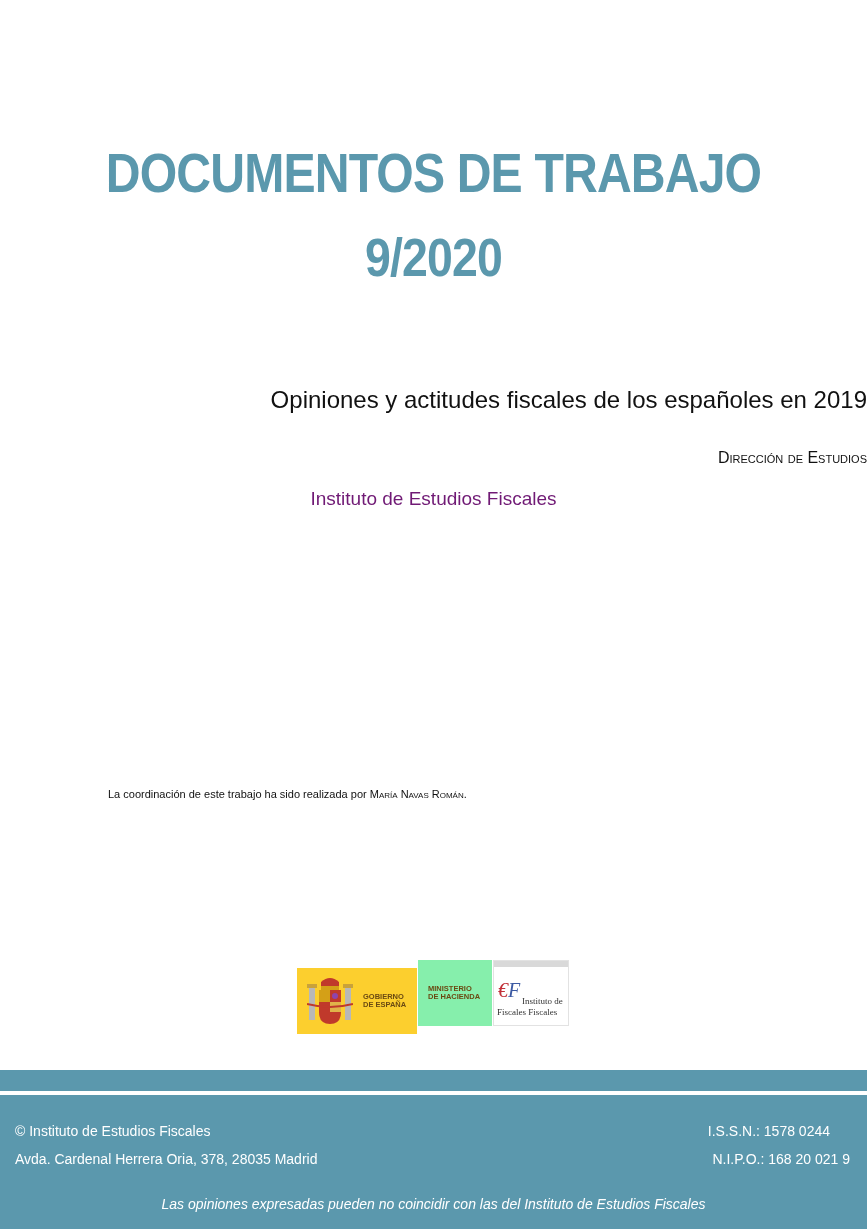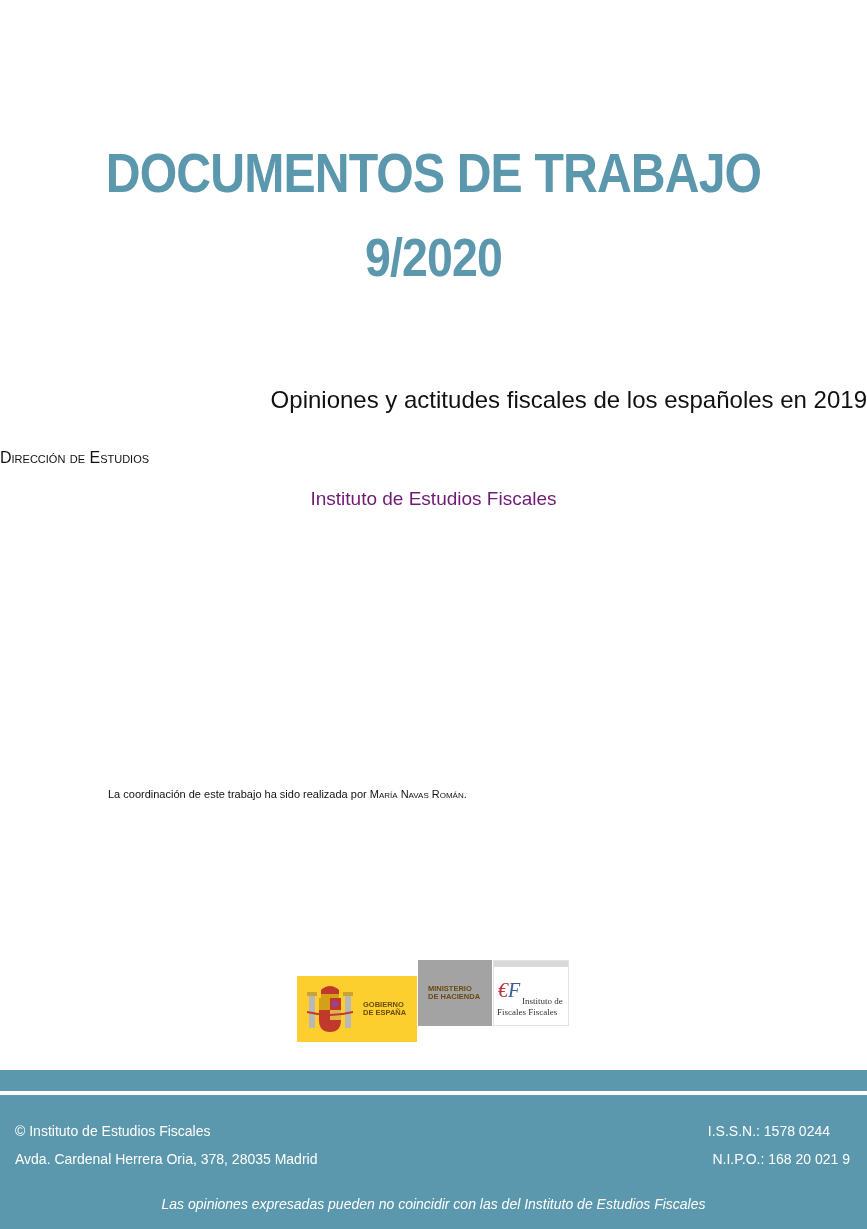--- a/index.html
+++ b/index.html
@@ -13,36 +13,36 @@
     letter-spacing: -1px;
   }
   .title.main { top: 140px; font-size: 56px; transform: scaleX(0.86); transform-origin: center; }
   .title.num  { top: 226px; font-size: 54px; transform: scaleX(0.86); transform-origin: center; }
 
   .subtitle {
     position: absolute; top: 386px; left: 0; width: 867px; text-align: right;
     font-size: 24px; color: #111;
   }
   .dept {
-    position: absolute; top: 449px; left: 0; width: 867px; text-align: left;
+    position: absolute; top: 449px; left: 0; width: 867px; text-align: right;
     font-size: 16px; font-variant: small-caps; color: #111;
   }
   .inst {
     position: absolute; top: 488px; left: 0; width: 867px; text-align: center;
     font-size: 19px; color: #701a75;
   }
   .coord {
     position: absolute; top: 788px; left: 108px; font-size: 11px; color: #111;
   }
   .coord .name { font-variant: small-caps; }
 
   
   .logo { position: absolute; left: 297px; top: 960px; width: 272px; height: 66px; }
-  .logo .gov { position: absolute; left: 0; top: 16px; width: 120px; height: 66px; background: #fccf2e; }
-  .logo .min { position: absolute; left: 121px; top: 0; width: 74px; height: 66px; background: #a3a3a3; }
+  .logo .gov { position: absolute; left: 0; top: 8px; width: 120px; height: 66px; background: #fccf2e; }
+  .logo .min { position: absolute; left: 121px; top: 0; width: 74px; height: 66px; background: #86efac; }
   .logo .ief { position: absolute; left: 196px; top: 0; width: 76px; height: 66px; background: #fff; border: 1px solid #e2e2e2; box-sizing: border-box; }
   .logo .ief .bar { position: absolute; left: 0; top: 0; width: 100%; height: 6px; background: #d9d9d9; }
   .logo .txt { position: absolute; font-size: 7.5px; line-height: 8px; color: #6a4a12; font-weight: bold; }
   .logo .gov .txt { left: 66px; top: 25px; }
   .logo .min .txt { left: 10px; top: 25px; }
   .coat { position: absolute; left: 10px; top: 6px; width: 46px; height: 54px; }
   .ief .mark { position: absolute; left: 4px; top: 18px; font-family: "Liberation Serif", serif; font-size: 20px; color: #c2323a; font-style: italic; }
   .ief .mark2 { position: absolute; left: 14px; top: 18px; font-family: "Liberation Serif", serif; font-size: 20px; color: #3c5aa3; font-style: italic; }
   .ief .t1 { position: absolute; left: 28px; top: 35px; font-family: "Liberation Serif", serif; font-size: 9px; color: #333; }
   .ief .t2 { position: absolute; left: 3px; top: 46px; font-family: "Liberation Serif", serif; font-size: 9px; color: #333; }

